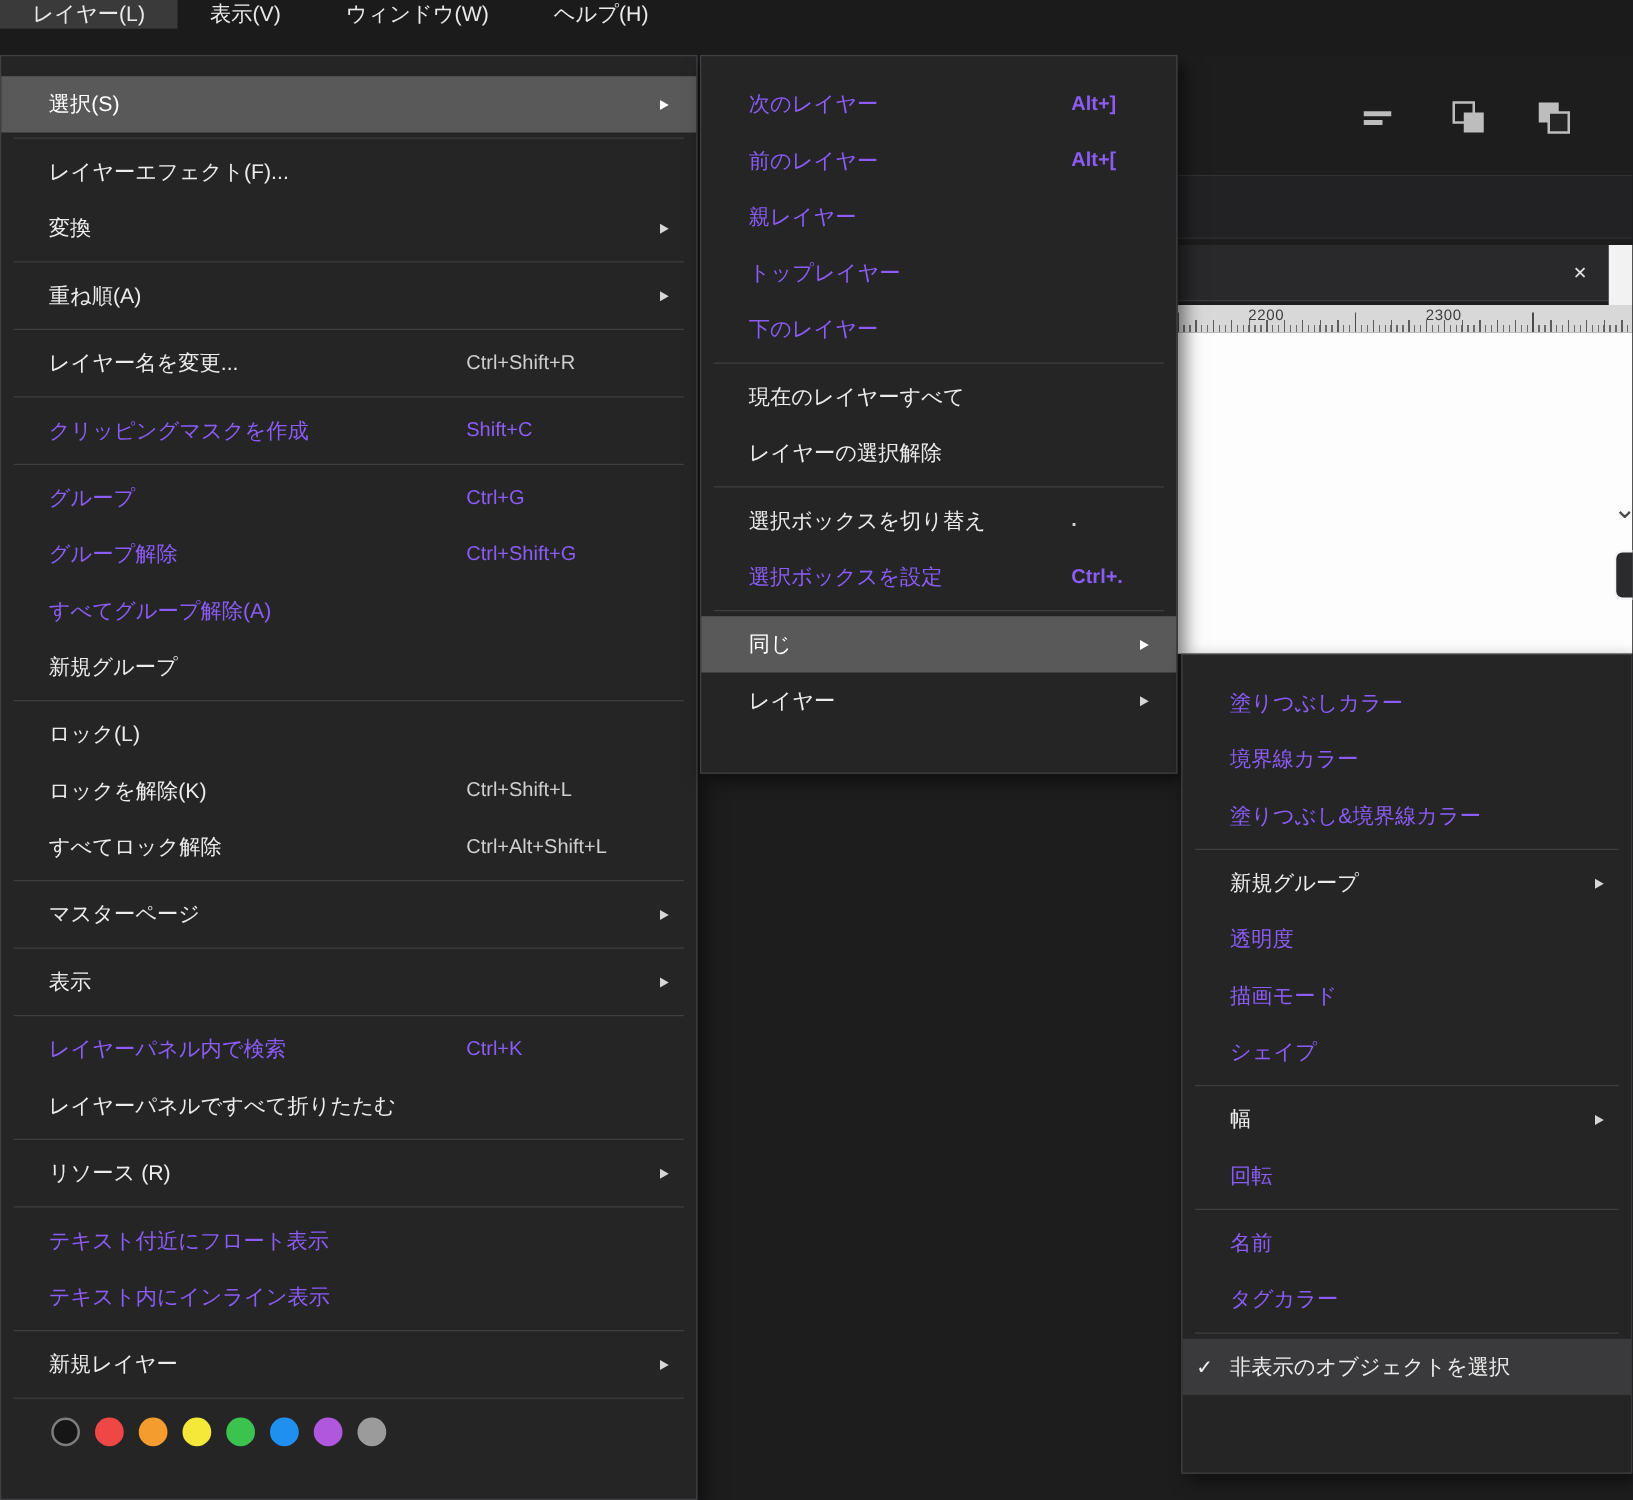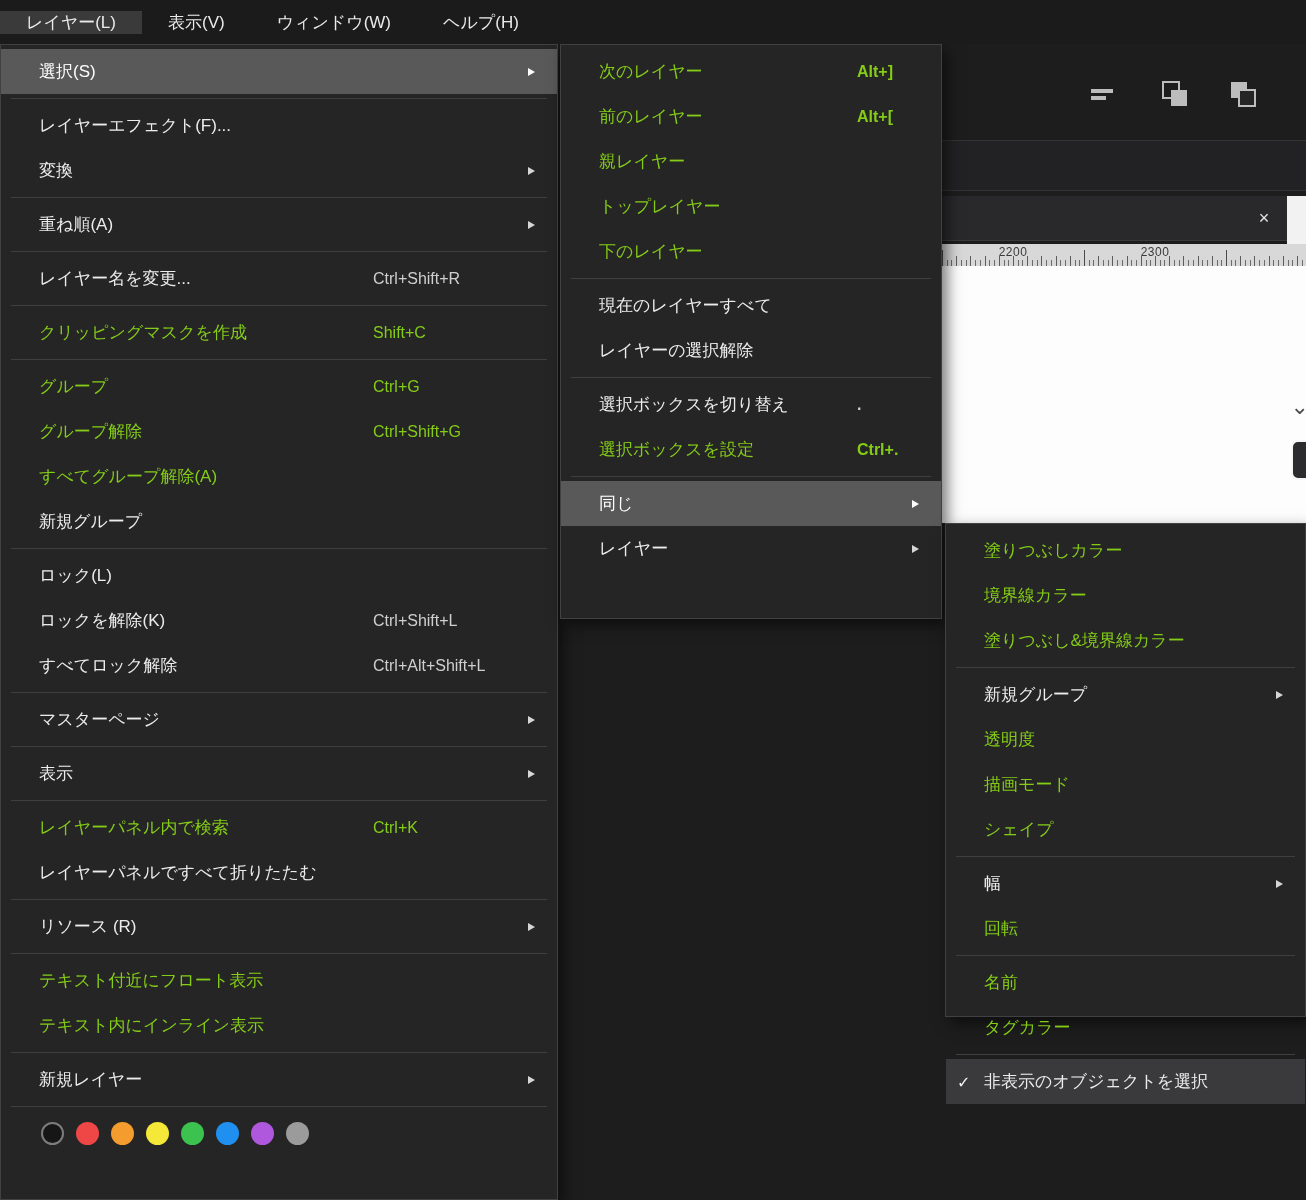--- a/index.html
+++ b/index.html
@@ -5,21 +5,21 @@
   html,body{margin:0;padding:0;}
   body{
     width:1306px;height:1200px;overflow:hidden;position:relative;
     background:#1d1d1e;
     font-family:"Liberation Sans","DejaVu Sans",sans-serif;
     -webkit-font-smoothing:antialiased;
   }
   
   .menubar{
     position:absolute;left:0;top:0;width:1306px;height:44px;
-    background:#1b1b1c;display:flex;align-items:center;z-index:40;
+    background:#1b1b1c;display:flex;align-items:flex-start;z-index:40;
   }
   .mb-item{
     display:flex;align-items:center;justify-content:center;
     padding:0 26px;color:#eaeaea;font-size:17px;cursor:default;white-space:nowrap;
   }
   .mb-item.active{background:#3a3a3b;min-width:123px;box-sizing:border-box;}
   
   .workspace{position:absolute;inset:0;z-index:1;}
   .ws-toolbar{position:absolute;left:942px;top:44px;right:0;height:96px;}
   .tb-btn{position:absolute;top:34px;width:34px;height:32px;display:flex;align-items:center;justify-content:center;}
@@ -55,30 +55,30 @@
   .canvas-chevron{
     position:absolute;right:-3px;top:130px;color:#4a4a4a;font-size:22px;line-height:1;cursor:default;
   }
   .scroll-thumb{
     position:absolute;right:-7px;top:174px;width:18px;height:36px;
     background:#2b2b2d;border:2px solid #f5f5f5;border-radius:7px;cursor:default;
   }
   
   .menu-panel{
     position:absolute;background:#252526;border:1px solid #414143;box-sizing:border-box;
-    padding:4px 0;box-shadow:5px 6px 14px rgba(0,0,0,.55);
+    padding:16px 0;box-shadow:5px 6px 14px rgba(0,0,0,.55);
   }
   #menu-layer {left:0;    top:44px;  width:558px; height:1156px; z-index:10;}
   #menu-select{left:560px; top:44px;  width:382px; height:575px;  z-index:20;}
-  #menu-same  {left:945px; top:523px; width:361px; height:494px;  z-index:30;}
+  #menu-same  {left:945px; top:523px; width:361px; height:656px;  z-index:30;}
   .menu-item{
     position:relative;height:45px;display:flex;align-items:center;
     padding:0 18px 0 38px;color:#ececec;font-size:17px;white-space:nowrap;cursor:default;
   }
-  .menu-item.disabled{color:#84cc16;}
+  .menu-item.disabled{color:#8b5cf6;}
   .menu-item.highlighted{background:#595959;color:#ffffff;}
   .menu-item.checked{background:#3a3a3c;}
   .menu-item .label{pointer-events:none;}
   .menu-item .shortcut{margin-left:auto;text-align:left;font-size:16px;color:#cfcfcf;}
   .menu-item.disabled .shortcut{color:inherit;}
   #menu-layer  .shortcut{width:166px;}
   #menu-select .shortcut{width:66px;font-weight:bold;}
   .menu-item .arrow{
     position:absolute;right:22px;top:50%;transform:translateY(-50%);
     width:0;height:0;border-left:7px solid #d6d6d6;

